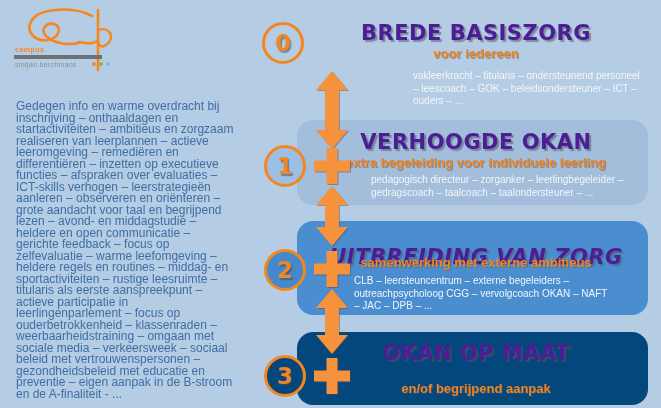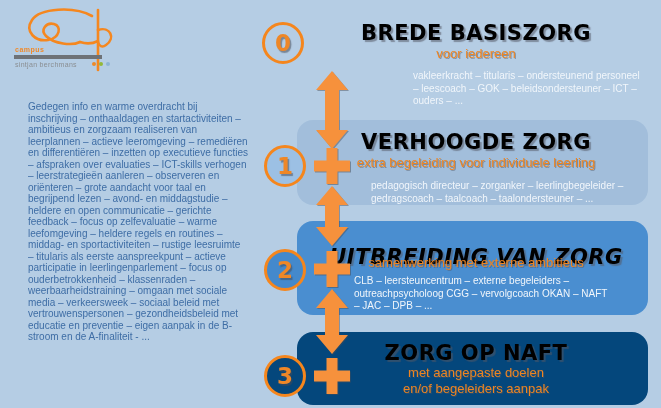--- a/index.html
+++ b/index.html
@@ -7,48 +7,48 @@
          font-family:"Liberation Sans",sans-serif;}
   .abs{position:absolute;}
 
   
   #logo-campus{left:15px;top:46px;font-size:7px;font-weight:bold;color:#f08a2b;letter-spacing:.5px;}
   #logo-bar{left:14px;top:55px;width:88px;height:4px;background:#6e7277;}
   #logo-school{left:15px;top:61px;font-size:7px;color:#8a8e92;letter-spacing:.3px;}
   .logo-dot{width:4px;height:4px;border-radius:50%;top:62px;}
 
   
-  #left-par{left:28px;top:101px;width:220px;font-size:10px;line-height:11.5px;
+  #left-par{left:16px;top:101px;width:220px;font-size:12px;line-height:11.5px;
             color:#3e6da5;}
 
   
   .tierbox{left:297px;width:351px;border-radius:16px;z-index:1;}
   #box1{top:120px;height:85px;}
   #box2{top:221px;height:94px;}
   #box3{top:332px;height:73px;}
 
   
   .lvl{width:36px;height:36px;border:3px solid #f5861d;border-radius:50%;
        color:#ee8727;font-family:"DejaVu Sans",sans-serif;font-weight:bold;font-size:23px;
        text-align:center;line-height:36px;z-index:4;
        text-shadow:1.5px 1.5px 1px rgba(70,75,85,.55);}
   #lvl0{left:262px;top:22px;background:transparent;}
   #lvl1{left:264px;top:145px;}
   #lvl2{left:264px;top:249px;}
   #lvl3{left:264px;top:355px;}
 
   
   .ttl{left:320px;width:312px;text-align:center;font-family:"DejaVu Sans",sans-serif;
-       font-weight:bold;font-size:21px;letter-spacing:.5px;color:#000000;z-index:2;
+       font-weight:bold;font-size:21px;letter-spacing:.5px;color:#4c1d95;z-index:2;
        text-shadow:2px 2px 1px rgba(84,88,100,.55);white-space:nowrap;}
-  .sub{left:320px;width:312px;text-align:center;font-weight:normal;font-size:13px;
+  .sub{left:320px;width:312px;text-align:center;font-weight:bold;font-size:13px;
        color:#ef8521;z-index:2;text-shadow:1px 1px 0 rgba(84,88,100,.5);white-space:nowrap;}
   .bodytxt{font-size:10px;line-height:12.5px;color:#f1f6fb;z-index:2;}
   #t0-title{top:21px;} #t0-sub{top:46px;} #t0-body{left:366px;top:70px;width:230px;margin-left:47px;}
-  #t1-title{top:130px;} #t1-sub{top:155px;} #t1-body{left:371px;top:180px;width:266px;}
+  #t1-title{top:130px;} #t1-sub{top:155px;} #t1-body{left:371px;top:174px;width:266px;}
   #t2-title{top:245px;font-style:italic;} #t2-sub{top:255px;} #t2-body{left:354px;top:275px;width:256px;}
   #t3-title{top:341px;} #t3-sub1{top:365px;} #t3-sub2{top:381px;}
   #t3-sub1,#t3-sub2{font-size:13px;}
 
   
   .conn{left:315px;z-index:3;filter:drop-shadow(1.2px 1.2px .6px rgba(70,75,85,.45));}
   .plus{left:314px;z-index:4;filter:drop-shadow(1.2px 1.2px .6px rgba(70,75,85,.5));}
   #plus1{top:148px;} #plus2{top:251px;} #plus3{top:358px;}
   #arrA{top:71px;} #arrB{top:186px;} #arrC{top:289px;}
 </style>
@@ -102,25 +102,24 @@
 
   <div class="abs lvl" id="lvl0">0</div>
   <div class="abs lvl" id="lvl1" style="background: rgb(156, 192, 228);">1</div>
   <div class="abs lvl" id="lvl2" style="background: rgb(68, 137, 204);">2</div>
   <div class="abs lvl" id="lvl3" style="background: rgb(4, 71, 124);">3</div>
 
   <div class="abs ttl" id="t0-title">BREDE BASISZORG</div>
   <div class="abs sub" id="t0-sub">voor iedereen</div>
   <div class="abs bodytxt" id="t0-body">vakleerkracht – titularis – ondersteunend personeel – leescoach – GOK – beleidsondersteuner – ICT – ouders – ...</div>
 
-  <div class="abs ttl" id="t1-title">VERHOOGDE ZORG</div>
+  <div class="abs ttl" id="t1-title">VERHOOGDE OKAN</div>
   <div class="abs sub" id="t1-sub">extra begeleiding voor individuele leerling</div>
   <div class="abs bodytxt" id="t1-body">pedagogisch directeur – zorganker – leerlingbegeleider – gedragscoach – taalcoach – taalondersteuner – ...</div>
 
   <div class="abs ttl" id="t2-title">UITBREIDING VAN ZORG</div>
   <div class="abs sub" id="t2-sub">samenwerking met externe ambitieus</div>
   <div class="abs bodytxt" id="t2-body">CLB – leersteuncentrum – externe begeleiders – outreachpsycholoog CGG – vervolgcoach OKAN – NAFT – JAC – DPB –  ...</div>
 
-  <div class="abs ttl" id="t3-title">ZORG OP NAFT</div>
-  <div class="abs sub" id="t3-sub1">met aangepaste doelen</div>
-  <div class="abs sub" id="t3-sub2">en/of begeleiders aanpak</div>
+  <div class="abs ttl" id="t3-title">OKAN OP MAAT</div>
+  <div class="abs sub" id="t3-sub2">en/of begrijpend aanpak</div>
 
 </div>
 
 </body></html>

